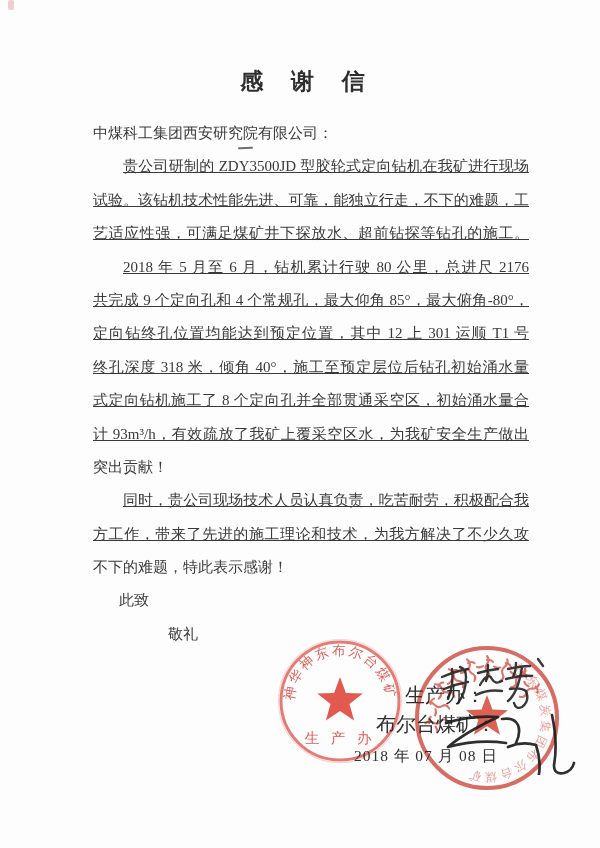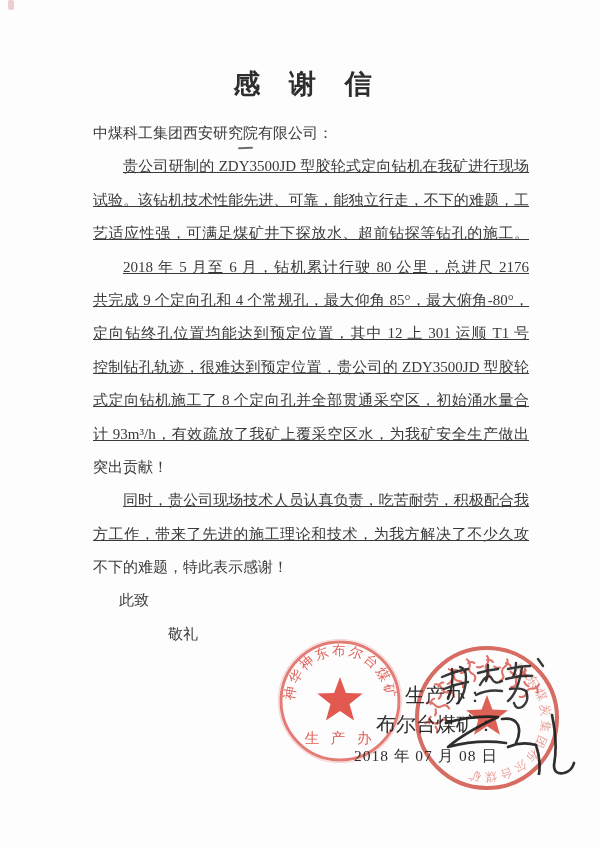--- a/index.html
+++ b/index.html
@@ -6,21 +6,21 @@
   body{
     width:600px;height:848px;position:relative;overflow:hidden;
     background:#fcfcfc;
     font-family:"Liberation Serif","DejaVu Serif",serif;
     color:#3c3c3c;
   }
   .page{position:absolute;inset:0;background:#fdfdfd;}
   
   .title{
     position:absolute;top:66px;left:0;width:600px;text-align:center;
-    font-size:27px;font-weight:bold;color:#2e2e2e;
+    font-size:23px;font-weight:bold;color:#2e2e2e;
     letter-spacing:11px;padding-left:16px;box-sizing:border-box;
   }
   
   .body-text{position:absolute;left:93px;top:117px;width:436px;}
   .ln{
     display:block;height:33.4px;line-height:33.4px;font-size:15px;
     white-space:nowrap;color:#3a3a3a;
   }
   .ln.j{white-space:normal;text-align:justify;text-align-last:justify;overflow:hidden;text-decoration:underline;}
   .ln.ind{text-indent:30px;}
@@ -56,21 +56,21 @@
   <div class="title">感 谢 信</div>
 
   <div class="body-text">
     <div class="ln">中煤科工集团西安研究院有限公司：</div>
     <div class="ln j ind">贵公司研制的 ZDY3500JD 型胶轮式定向钻机在我矿进行现场</div>
     <div class="ln j">试验。该钻机技术性能先进、可靠，能独立行走，不下的难题，工</div>
     <div class="ln j">艺适应性强，可满足煤矿井下探放水、超前钻探等钻孔的施工。</div>
     <div class="ln j ind">2018 年 5 月至 6 月，钻机累计行驶 80 公里，总进尺 2176 米，</div>
     <div class="ln j">共完成 9 个定向孔和 4 个常规孔，最大仰角 85°，最大俯角-80°，</div>
     <div class="ln j">定向钻终孔位置均能达到预定位置，其中 12 上 301 运顺 T1 号孔，</div>
-    <div class="ln j">控制钻孔轨迹，很难达到预定位置，贵公司的 ZDY3500JD 型胶轮</div>
+    <div class="ln j">终孔深度 318 米，倾角 40°，施工至预定层位后钻孔初始涌水量</div>
     <div class="ln j">式定向钻机施工了 8 个定向孔并全部贯通采空区，初始涌水量合</div>
     <div class="ln j">计 93m³/h，有效疏放了我矿上覆采空区水，为我矿安全生产做出</div>
     <div class="ln">突出贡献！</div>
     <div class="ln j ind">同时，贵公司现场技术人员认真负责，吃苦耐劳，积极配合我</div>
     <div class="ln j">方工作，带来了先进的施工理论和技术，为我方解决了不少久攻</div>
     <div class="ln">不下的难题，特此表示感谢！</div>
     <div class="ln ci">此致</div>
     <div class="ln jl">敬礼</div>
   </div>
 

